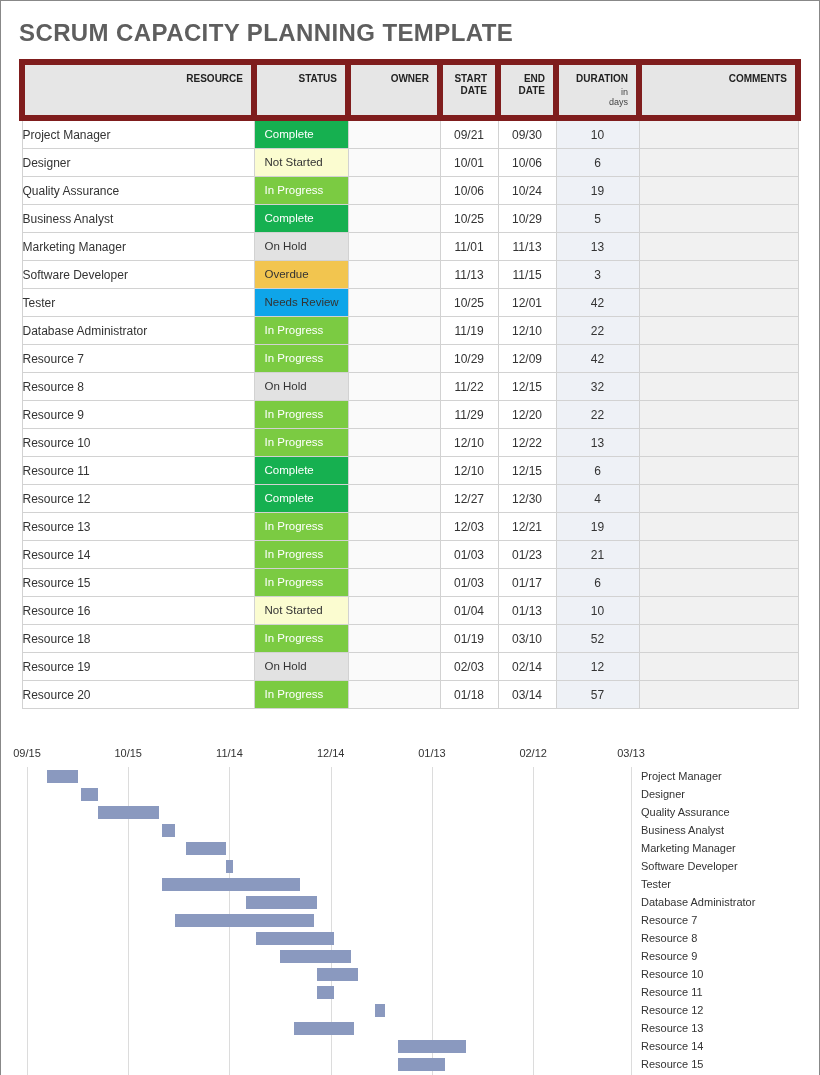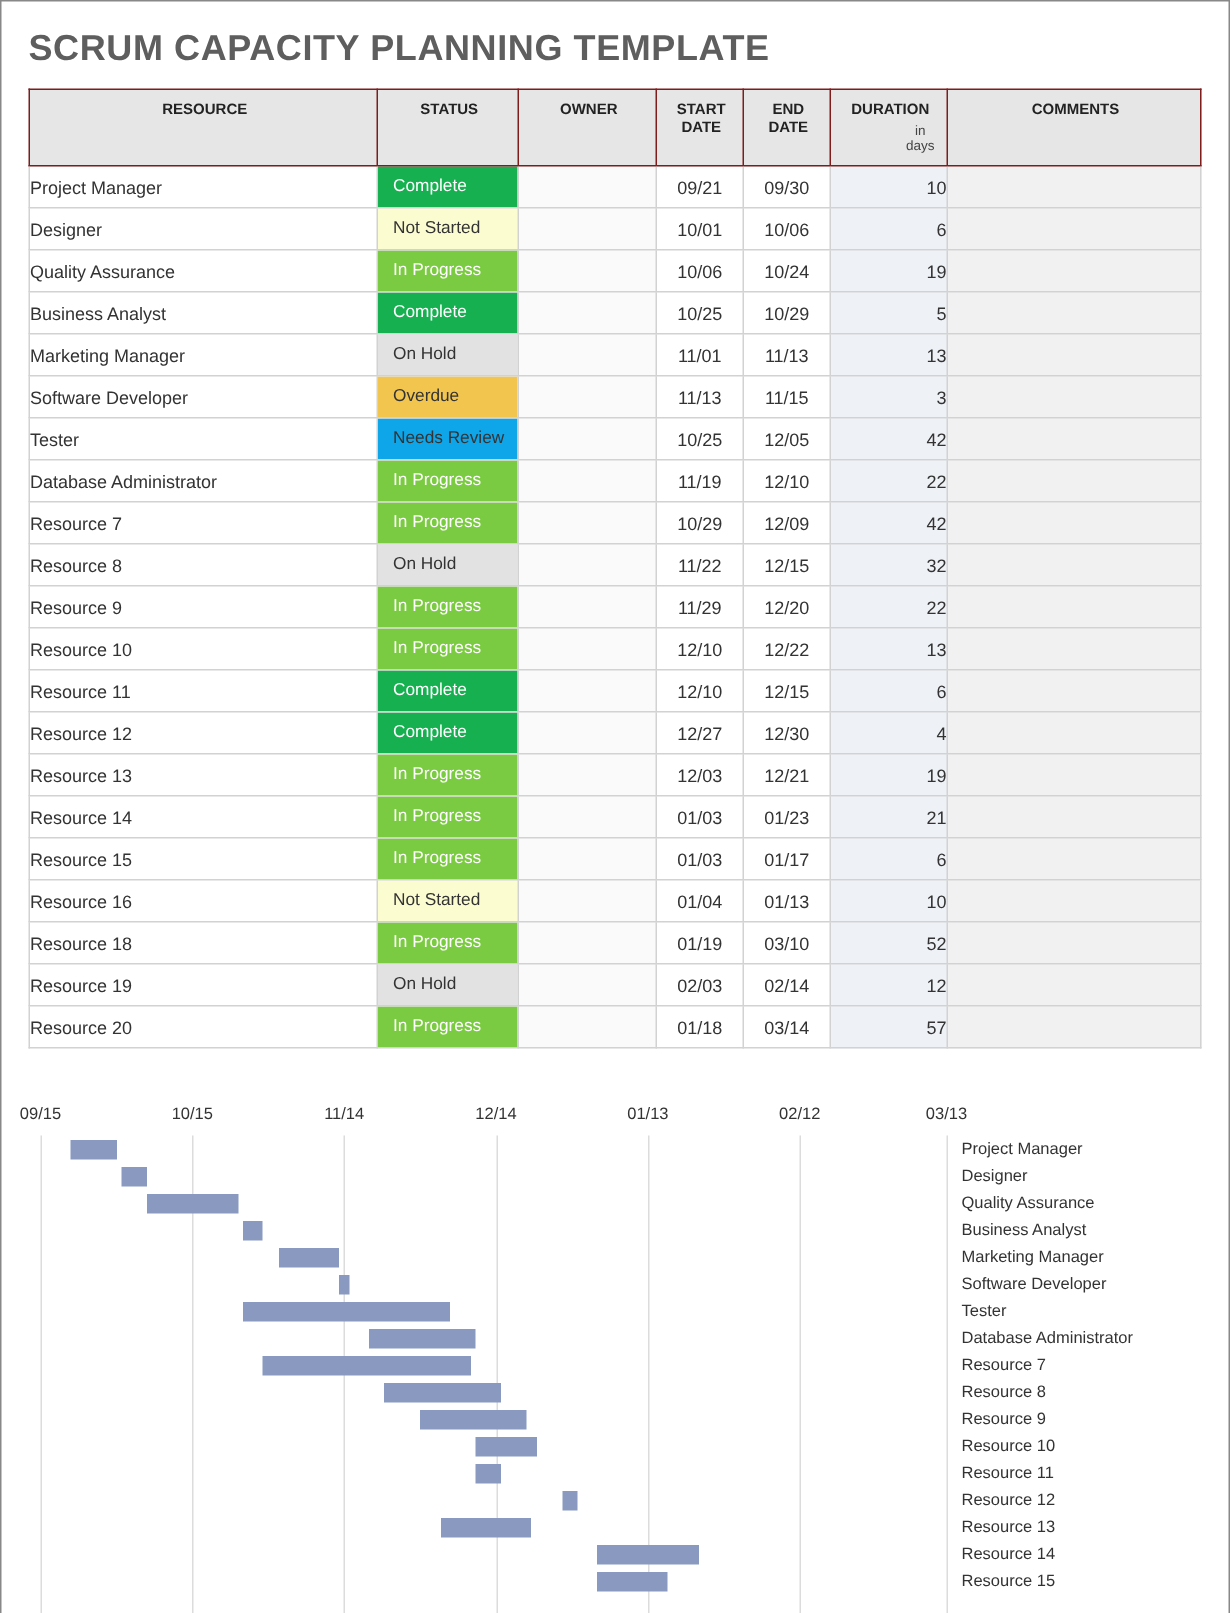--- a/index.html
+++ b/index.html
@@ -23,26 +23,26 @@
     letter-spacing: 0.4px;
     margin: 0 0 12px 0;
   }
   table.cap {
     width: 100%;
     border-collapse: collapse;
     font-size: 12px;
   }
   table.cap th {
     background: #e6e6e6;
-    text-align: center;
+    text-align: right;
     font-weight: bold;
     font-size: 10px;
     color: #222;
     padding: 8px 8px 8px 10px;
-    border: 1px solid #7f1d1d;
+    border: 6px solid #7f1d1d;
     vertical-align: top;
     line-height: 1.15;
   }
   table.cap th .sub {
     display: block;
     font-weight: normal;
     font-size: 9px;
     color: #444;
     margin-top: 2px;
     padding-left: 40px;
@@ -58,21 +58,21 @@
   .col-status   { width: 94px; }
   .col-owner    { width: 92px; }
   .col-start    { width: 58px; }
   .col-end      { width: 58px; }
   .col-duration { width: 58px; }
   .col-comments { }
   td.resource-cell { padding-left: 10px; }
   td.owner-cell { background: #fafafa; }
   td.comments-cell { background: #f1f1f1; }
   td.date-cell { text-align: center; font-size: 11.5px; }
-  td.dur-cell  { text-align: right; padding-left: 10px; background: #eef1f6; font-size: 11.5px; }
+  td.dur-cell  { text-align: center; padding-left: 10px; background: #eef1f6; font-size: 11.5px; }
   .status-pill {
     display: block;
     width: 100%;
     height: 100%;
     line-height: 27px;
     padding-left: 10px;
     font-size: 11.5px;
   }
   .st-complete     { background:#16b050; color:#fff; }
   .st-not-started  { background:#fbfcd0; color:#333; }
@@ -227,21 +227,21 @@
           <td class="dur-cell">3</td>
           <td class="comments-cell"></td>
         </tr>
         <tr>
           <td class="resource-cell">Tester</td>
           <td>
             <span class="status-pill st-needs-review">Needs Review</span>
           </td>
           <td class="owner-cell"></td>
           <td class="date-cell">10/25</td>
-          <td class="date-cell">12/05</td>
+          <td class="date-cell">12/01</td>
           <td class="dur-cell">42</td>
           <td class="comments-cell"></td>
         </tr>
         <tr>
           <td class="resource-cell">Database Administrator</td>
           <td>
             <span class="status-pill st-in-progress">In Progress</span>
           </td>
           <td class="owner-cell"></td>
           <td class="date-cell">11/19</td>

